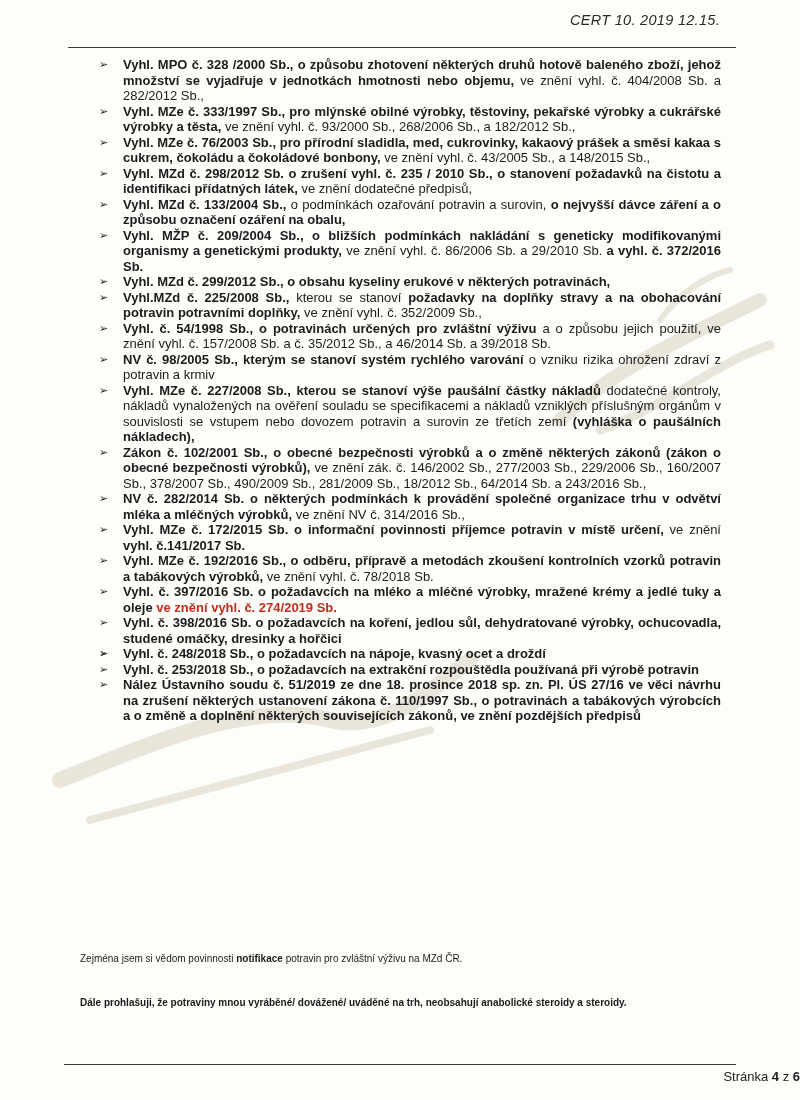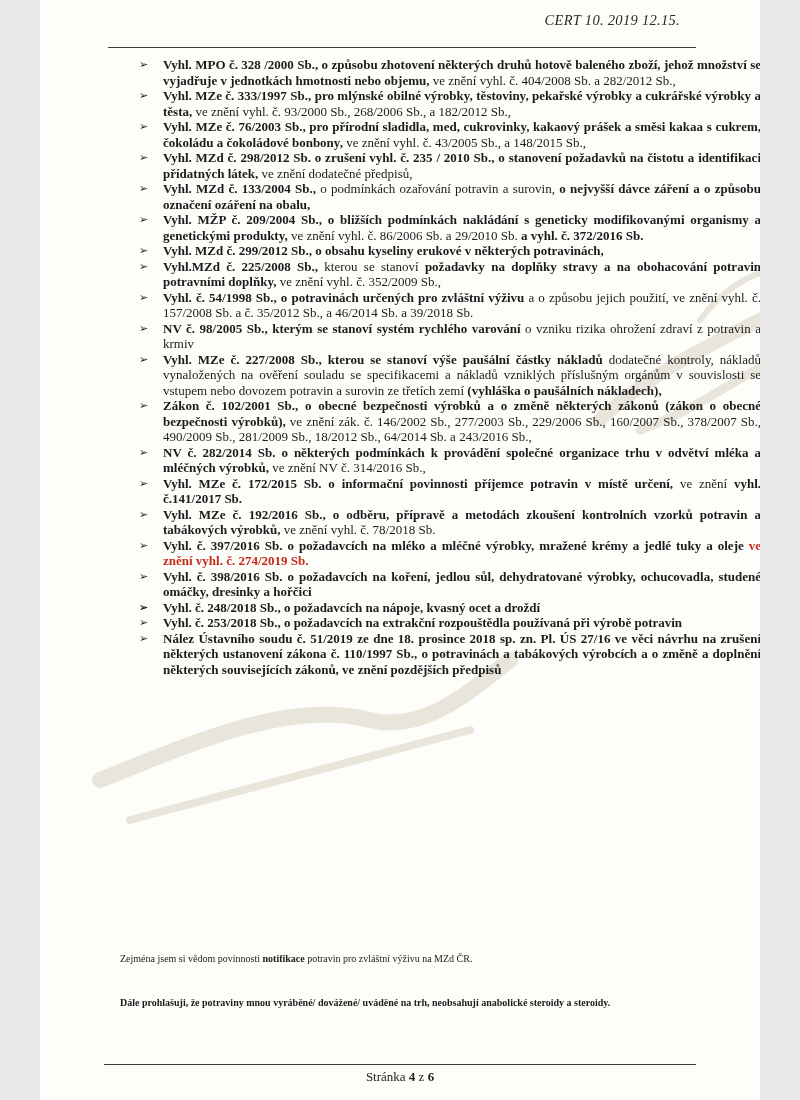--- a/index.html
+++ b/index.html
@@ -1,21 +1,21 @@
 <!DOCTYPE html>
 <html><head>
 <meta charset="utf-8">
 <style>
   html,body{margin:0;padding:0;background:#e9e9e9;}
   .page{
     position:relative;
-    width:720px;height:1100px;
+    width:800px;height:1100px;
     margin:0 auto;
     background:#fdfdfa;
-    font-family:Liberation Serif, serif;
+    font-family:Liberation Sans, sans-serif;
     color:#1b1b1b;
     overflow:hidden;
   }
   .watermark{
     position:absolute;left:0;top:0;width:800px;height:1100px;
     z-index:0;pointer-events:none;
   }
   .content-layer{position:relative;z-index:1;}
   .header-stamp{
     position:absolute;top:12px;right:80px;
@@ -47,21 +47,21 @@
     font-size:10px;line-height:16px;text-align:justify;
   }
   .para-1{top:951px;}
   .para-2{top:995px;}
   .footer-rule{
     position:absolute;top:1064px;left:64px;right:64px;
     border-top:1.3px solid #3a3a3a;
   }
   .page-footer{
     position:absolute;top:1069px;left:0;width:100%;
-    text-align:center;font-size:13px;color:#222;
+    text-align:right;font-size:13px;color:#222;
   }
 </style>
 </head>
 <body>
 
 <div class="page">
 
   <svg class="watermark" viewBox="0 0 800 1100" aria-hidden="true">
     <g fill="none" stroke="#d9d3c3" stroke-linecap="round" opacity="0.55">
       <path d="M560 420 C 610 370, 700 330, 760 300" stroke-width="14"></path>

